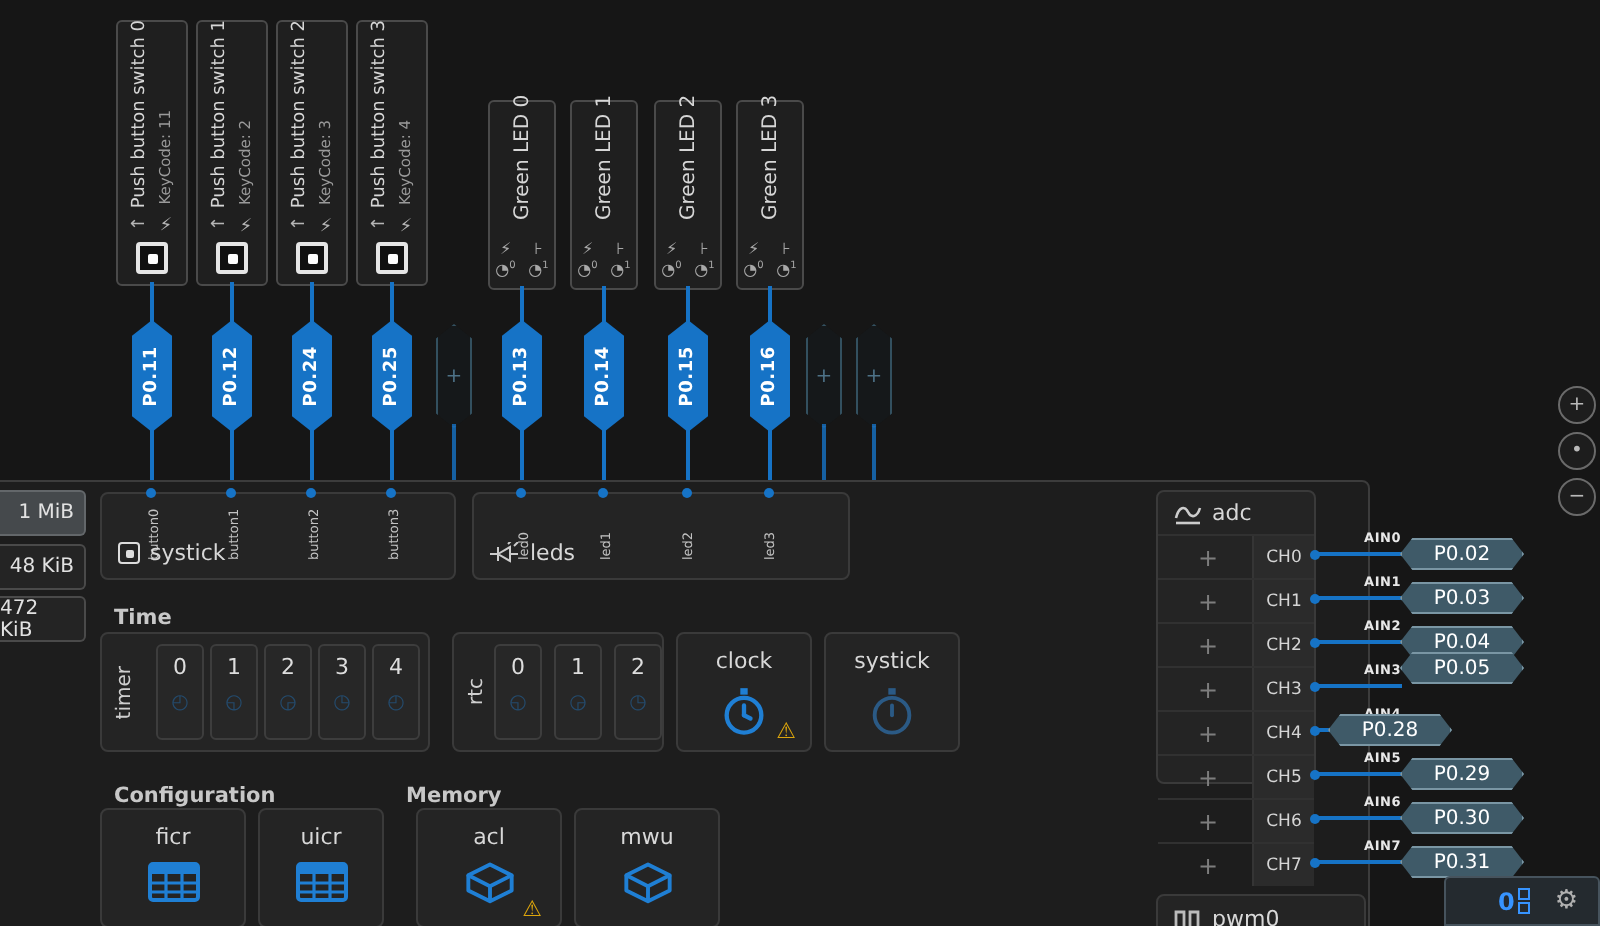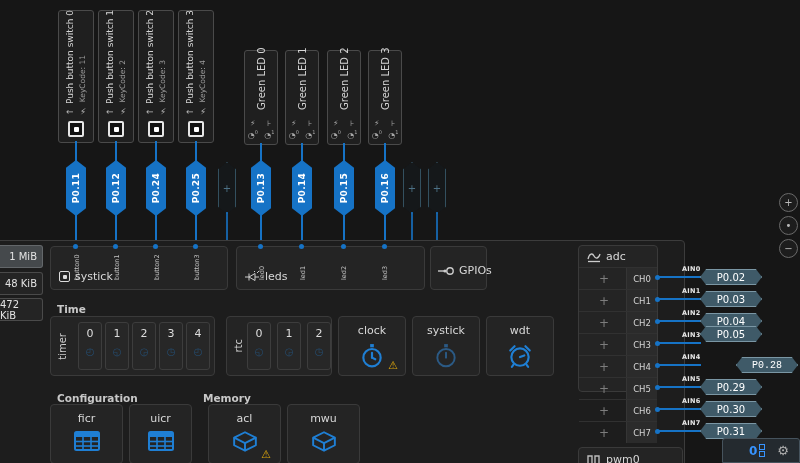--- a/index.html
+++ b/index.html
@@ -236,32 +236,20 @@
       <span>
           <svg width="15" height="11" viewBox="0 0 15 11">
             <path d="M0 6 H4 M4 2.5 V9.5 M4 6 L10 2.5 V9.5 Z M10 6 H14" stroke="#ccc" stroke-width="1" fill="none"></path>
             <path d="M9 1 L11 -1 M12 2 L14 0" stroke="#ccc" stroke-width="1"></path>
           </svg>
         </span>
       <span>leds</span>
     </div>
   </div>
 
-  <div class="blk" style="left:430px;top:246px;width:57px;height:44px;">
-    <div class="blk-label" style="left:7px;bottom:12px;">
-      <span>
-          <svg width="16" height="10" viewBox="0 0 16 10">
-            <line x1="0" y1="5" x2="7" y2="5" stroke="#ccc" stroke-width="1.4"></line>
-            <circle cx="7" cy="5" r="1.6" fill="#ccc"></circle>
-            <circle cx="12" cy="5" r="3.2" fill="none" stroke="#ccc" stroke-width="1.4"></circle>
-          </svg>
-        </span>
-      <span>GPIOs</span>
-    </div>
-  </div>
 
   <div class="port-dot" style="left:73px;top:244px;"></div>
   <div class="port-dot" style="left:113px;top:244px;"></div>
   <div class="port-dot" style="left:153px;top:244px;"></div>
   <div class="port-dot" style="left:193px;top:244px;"></div>
   <div class="port-dot" style="left:258px;top:244px;"></div>
   <div class="port-dot" style="left:299px;top:244px;"></div>
   <div class="port-dot" style="left:341px;top:244px;"></div>
   <div class="port-dot" style="left:382px;top:244px;"></div>
 
@@ -328,31 +316,20 @@
     <div class="pblk-title">systick</div>
     <div class="pblk-icon">
       <svg width="26" height="26" viewBox="0 0 24 24">
           <circle cx="12" cy="13.5" r="8" fill="none" stroke="#2b5a85" stroke-width="1.8"></circle>
           <rect x="10.3" y="1" width="3.4" height="3" fill="#2b5a85"></rect>
           <line x1="12" y1="13.5" x2="12" y2="9" stroke="#2b5a85" stroke-width="1.8" stroke-linecap="round"></line>
         </svg>
     </div>
   </div>
 
-  <div class="blk" style="left:486px;top:316px;width:68px;height:60px;">
-    <div class="pblk-title">wdt</div>
-    <div class="pblk-icon">
-      <svg width="26" height="26" viewBox="0 0 24 24">
-          <circle cx="12" cy="13" r="8" fill="none" stroke="#1f7fd4" stroke-width="2"></circle>
-          <path d="M3 7 L7 3 M21 7 L17 3" stroke="#1f7fd4" stroke-width="2" stroke-linecap="round"></path>
-          <path d="M6 20 L4.5 22 M18 20 L19.5 22" stroke="#1f7fd4" stroke-width="2" stroke-linecap="round"></path>
-          <line x1="12" y1="13" x2="16" y2="11.5" stroke="#1f7fd4" stroke-width="2" stroke-linecap="round"></line>
-        </svg>
-    </div>
-  </div>
 
   <div class="section-lab" style="left:57px;top:392px;">Configuration</div>
   <div class="section-lab" style="left:203px;top:392px;">Memory</div>
 
   <div class="blk" style="left:50px;top:404px;width:73px;height:60px;">
     <div class="pblk-title">ficr</div>
     <div class="pblk-icon">
       <svg width="26" height="20" viewBox="0 0 26 20">
           <rect x="1" y="1" width="24" height="18" rx="1.5" fill="none" stroke="#1f7fd4" stroke-width="2"></rect>
           <rect x="1" y="1" width="24" height="5" fill="#1f7fd4"></rect>
@@ -464,21 +441,21 @@
   <div class="port-dot" style="left:655px;top:341px;"></div>
   <div class="wh" style="left:657px;top:342px;width:44px;"></div>
   <div class="ain-lab" style="left:682px;top:331px;">AIN3</div>
   <div class="pin-h" style="left:700px;top:326px;text-align:right;">
       <span>P0.05</span>
     </div>
 
   <div class="port-dot" style="left:655px;top:363px;"></div>
   <div class="wh" style="left:657px;top:364px;width:44px;"></div>
   <div class="ain-lab" style="left:682px;top:353px;">AIN4</div>
-  <div class="pin-h" style="left:736px;top:357px;font-family:Liberation Mono, monospace;">
+  <div class="pin-h" style="left:664px;top:357px;">
       <span>P0.28</span>
     </div>
 
   <div class="port-dot" style="left:655px;top:385px;"></div>
   <div class="wh" style="left:657px;top:386px;width:44px;"></div>
   <div class="ain-lab" style="left:682px;top:375px;">AIN5</div>
   <div class="pin-h" style="left:700px;top:379px;">
       <span>P0.29</span>
     </div>
 

